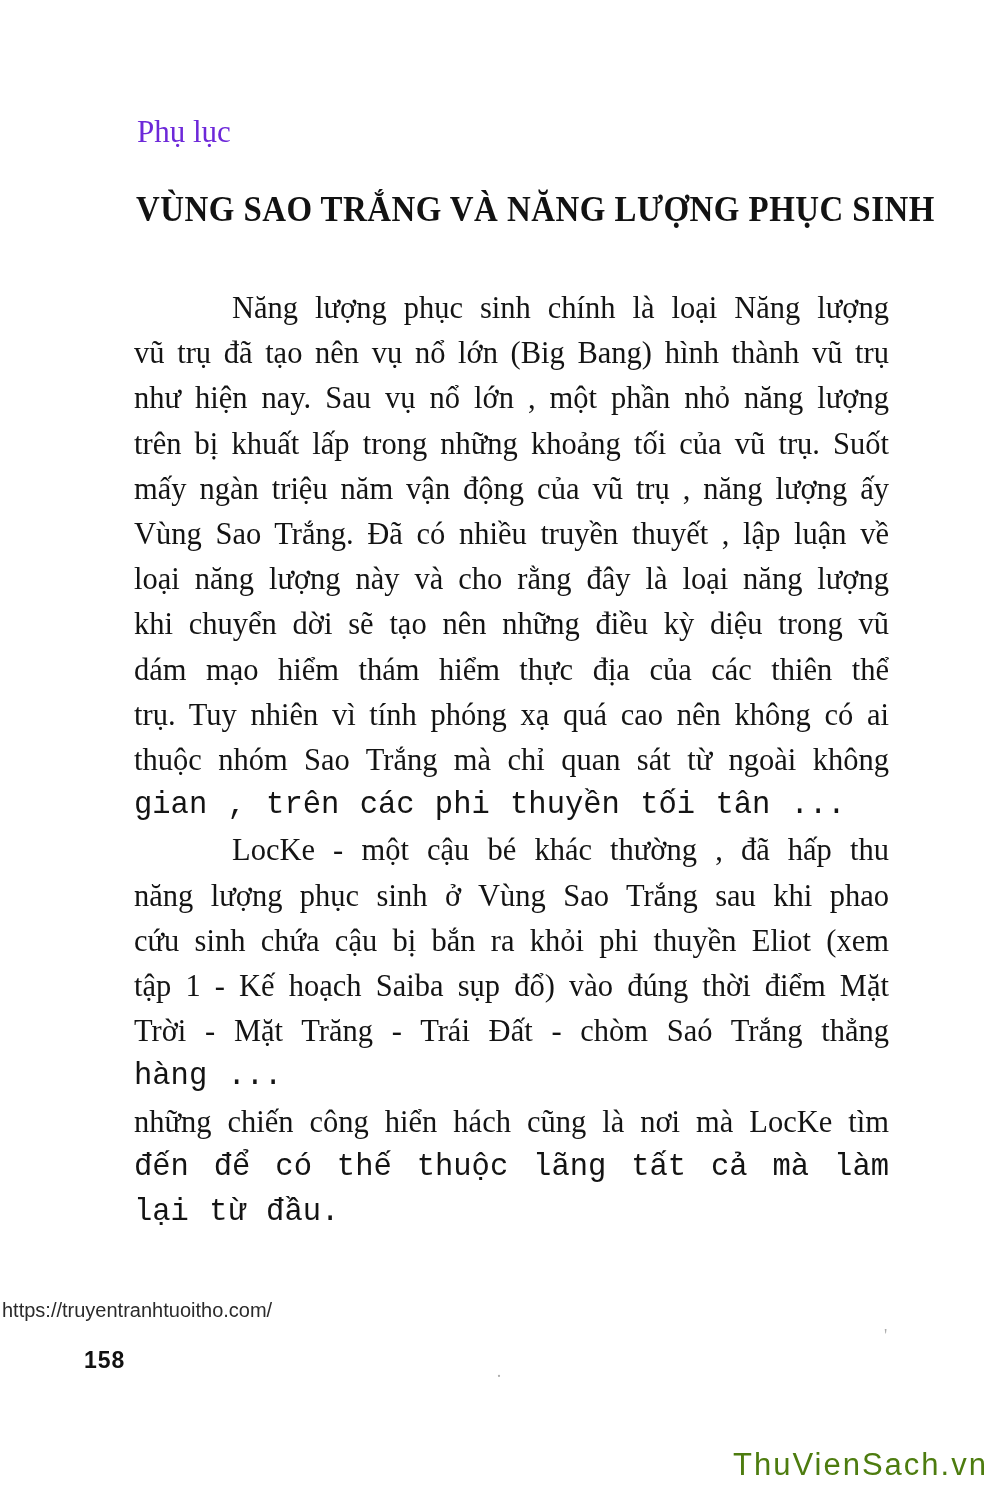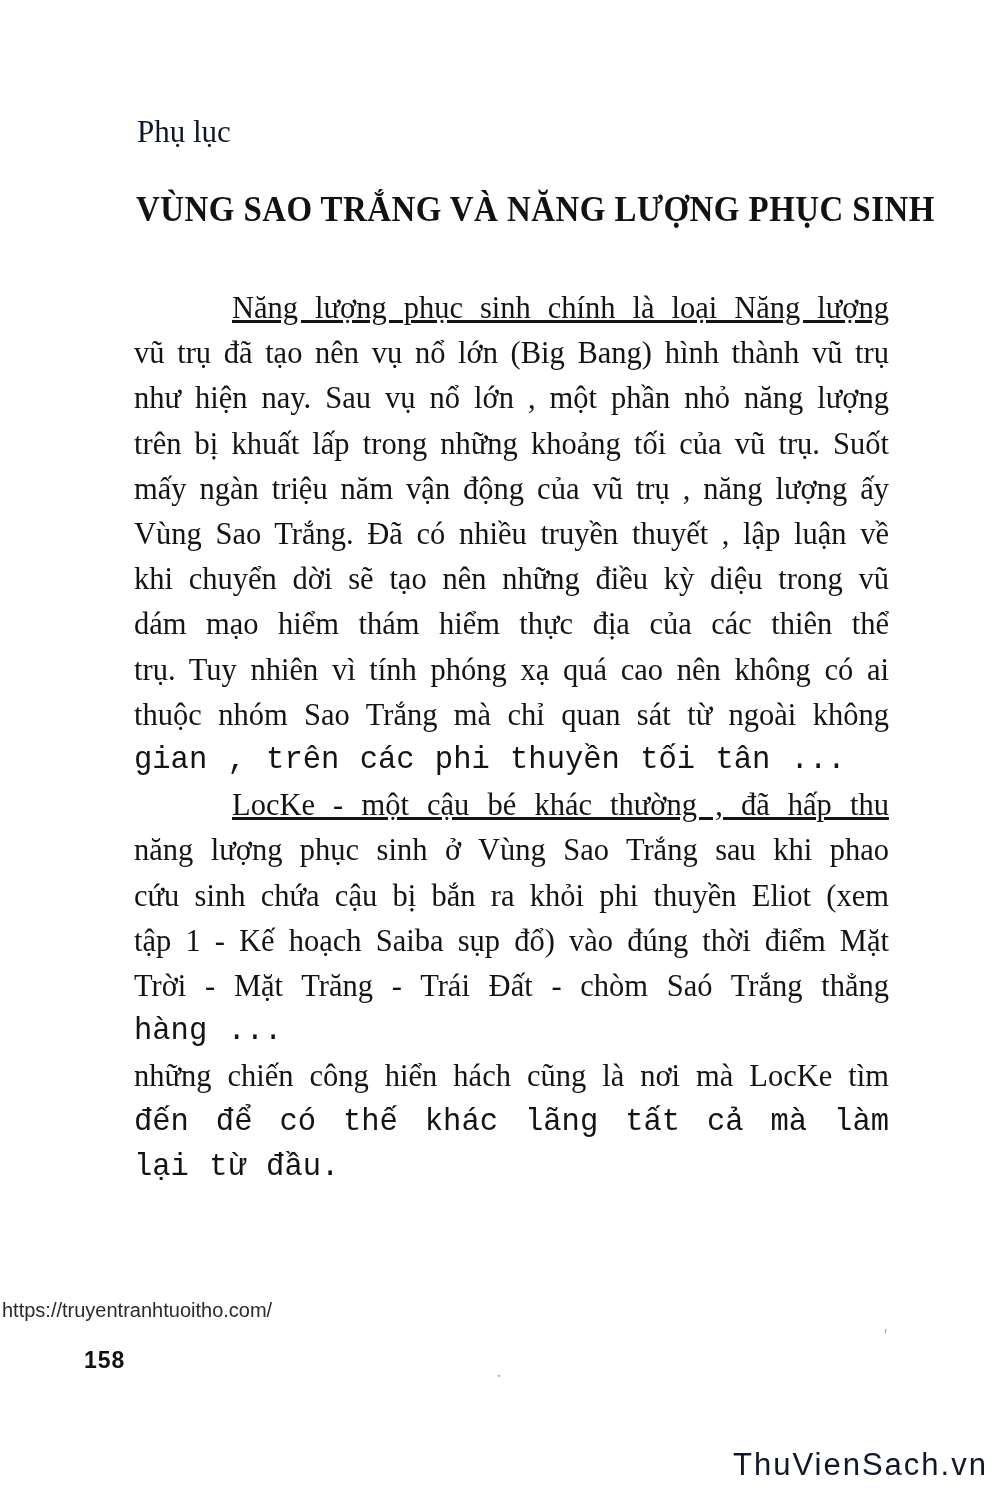--- a/index.html
+++ b/index.html
@@ -14,21 +14,21 @@
     background: #ffffff;
     overflow: hidden;
     font-family: "Liberation Serif", serif;
     color: #161616;
   }
   .header-label {
     position: absolute;
     left: 137px;
     top: 114px;
     font-size: 31px;
-    color: #0f172a;
+    color: #6d28d9;
   }
   .page-title {
     position: absolute;
     left: 136px;
     top: 190px;
     font-size: 35px;
     font-weight: bold;
     letter-spacing: 0.5px;
     white-space: nowrap;
     transform: scaleX(0.94);
@@ -43,21 +43,21 @@
     font-size: 30.5px;
     line-height: 45.2px;
     color: #141414;
   }
   .ln {
     text-align: justify;
     text-align-last: justify;
     word-spacing: 2px;
     white-space: normal;
   }
-  .ln.first { text-indent: 98px; text-decoration: underline; }
+  .ln.first { text-indent: 98px; }
   .ln.plast { text-align-last: left; font-family: Liberation Mono, monospace; }
   .url-watermark {
     position: absolute;
     left: 2px;
     top: 1299px;
     font-family: "Liberation Sans", sans-serif;
     font-size: 20px;
     color: #2a2a2a;
   }
   .page-number {
@@ -70,21 +70,21 @@
     letter-spacing: 1px;
     color: #111111;
   }
   .site-watermark {
     position: absolute;
     left: 733px;
     top: 1447px;
     font-family: "Liberation Sans", sans-serif;
     font-size: 31px;
     letter-spacing: 2px;
-    color: #0f172a;
+    color: #4d7c0f;
   }
   .speck {
     position: absolute;
     color: #6a6a6a;
     font-size: 18px;
     opacity: 0.55;
     font-family: "Liberation Serif", serif;
   }
   .speck.s1 { left: 496px; top: 1366px; }
   .speck.s2 { left: 884px; top: 1326px; }
@@ -99,35 +99,36 @@
   <div class="page-title">VÙNG SAO TRẮNG VÀ NĂNG LƯỢNG PHỤC SINH</div>
 
   <div class="body-text">
 
     <div class="ln first">Năng lượng phục sinh chính là loại Năng lượng</div>
     <div class="ln">vũ trụ đã tạo nên vụ nổ lớn (Big Bang) hình thành vũ trụ</div>
     <div class="ln">như hiện nay. Sau vụ nổ lớn , một phần nhỏ năng lượng</div>
     <div class="ln">trên bị khuất lấp trong những khoảng tối của vũ trụ. Suốt</div>
     <div class="ln">mấy ngàn triệu năm vận động của vũ trụ , năng lượng ấy</div>
     <div class="ln">Vùng Sao Trắng. Đã có nhiều truyền thuyết , lập luận về</div>
+    <div class="ln">loại năng lượng này và cho rằng đây là loại năng lượng</div>
     <div class="ln">khi chuyển dời sẽ tạo nên những điều kỳ diệu trong vũ</div>
     <div class="ln">dám mạo hiểm thám hiểm thực địa của các thiên thể</div>
     <div class="ln">trụ. Tuy nhiên vì tính phóng xạ quá cao nên không có ai</div>
     <div class="ln">thuộc nhóm Sao Trắng mà chỉ quan sát từ ngoài không</div>
     <div class="ln plast">gian , trên các phi thuyền tối tân ...</div>
 
     <div class="ln first">LocKe - một cậu bé khác thường , đã hấp thu</div>
     <div class="ln">năng lượng phục sinh ở Vùng Sao Trắng sau khi phao</div>
     <div class="ln">cứu sinh chứa cậu bị bắn ra khỏi phi thuyền Eliot (xem</div>
     <div class="ln">tập 1 - Kế hoạch Saiba sụp đổ) vào đúng thời điểm Mặt</div>
     <div class="ln">Trời - Mặt Trăng - Trái Đất - chòm Saó Trắng thẳng</div>
     <div class="ln plast">hàng ...</div>
 
     <div class="ln">những chiến công hiển hách cũng là nơi mà LocKe tìm</div>
-    <div class="ln plast">đến để có thế khác lãng tất cả mà làm lại từ đầu.</div>
+    <div class="ln plast">đến để có thế thuộc lãng tất cả mà làm lại từ đầu.</div>
   </div>
 
   <div class="url-watermark">https://truyentranhtuoitho.com/</div>
 
   <div class="page-number">158</div>
 
   <div class="site-watermark">ThuVienSach.vn</div>
 
   <div class="speck s1">·</div>
   <div class="speck s2">'</div>

